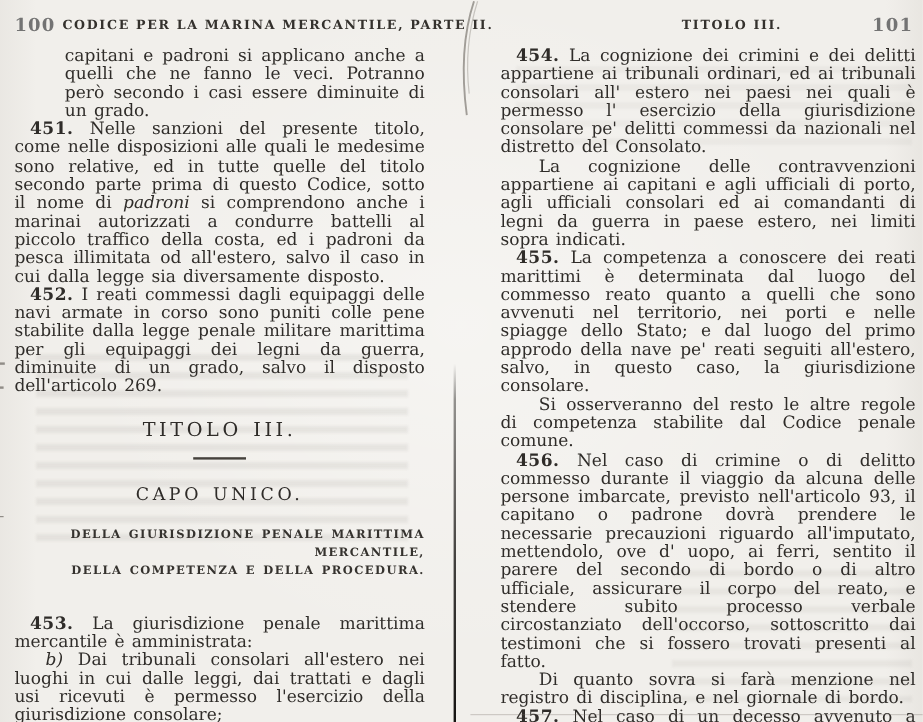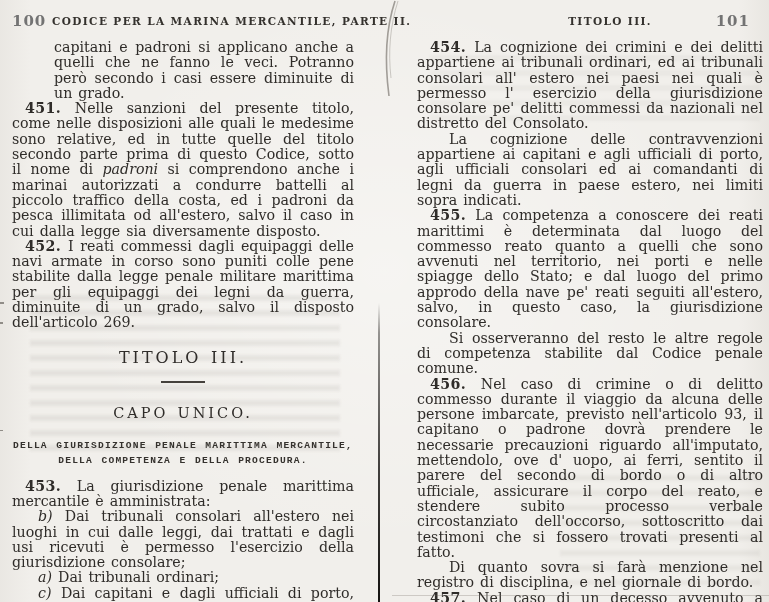--- a/index.html
+++ b/index.html
@@ -18,33 +18,33 @@
   .page{position:absolute;top:12px;}
   #left-page{left:12px;width:342px;}
   #right-page{left:417px;width:346px;}
   .page-header{position:relative;height:18px;font-weight:bold;}
   .running-title{
     text-align:center;font-size:10.5px;letter-spacing:1.4px;
     color:#34312d;white-space:nowrap;padding-top:3px;margin-left:40px;
   }
   .page-number{position:absolute;top:0;font-size:15px;letter-spacing:1px;color:#737373;}
   #left-page .page-number{left:0;}
-  #right-page .page-number{right:13px;}
+  #right-page .page-number{right:2px;}
   .page-body{margin-top:10px;font-size:14.2px;line-height:15.3px;word-spacing:1.5px;}
   .para{margin:0;text-align:justify;text-indent:13px;}
   .para.intro{text-indent:0;margin-left:42px;}
   .para.plain{text-indent:32px;}
   .para.list-item{text-indent:26px;}
   .artnum{font-weight:bold;letter-spacing:0.4px;}
   .section-title{text-align:center;font-size:16px;letter-spacing:3px;margin-top:17px;line-height:20px;}
   .section-rule{width:44px;border:none;border-top:2px solid #45413c;margin:13px auto 0 auto;}
   .chapter-title{text-align:center;font-size:14.5px;letter-spacing:3px;margin-top:21px;line-height:19px;}
   .section-subtitle{
-    text-align:center;font-weight:bold;font-size:9.6px;letter-spacing:1.2px;
-    margin-top:15px;margin-bottom:11px;line-height:15px;color:#35322e;font-family:Liberation Mono, monospace;
+    text-align:right;font-weight:bold;font-size:9.6px;letter-spacing:1.2px;
+    margin-top:15px;margin-bottom:30px;line-height:15px;color:#35322e;
   }
   i{font-style:italic;}
   
   .ghost{position:absolute;filter:blur(1.4px);pointer-events:none;
     background:repeating-linear-gradient(180deg, rgba(125,119,110,0.14) 0px, rgba(125,119,110,0.14) 6px, rgba(0,0,0,0) 6px, rgba(0,0,0,0) 15px);
   }
   #gutter-line{position:absolute;left:378px;top:303px;width:2px;height:299px;
     background:linear-gradient(180deg, rgba(30,28,25,0) 0%, rgba(30,28,25,0.45) 10%, rgba(22,20,18,0.8) 55%, #151311 100%);}
   #gutter-crease{position:absolute;left:374px;top:0;}
   .edge-speck{position:absolute;background:rgba(70,66,60,0.55);}

